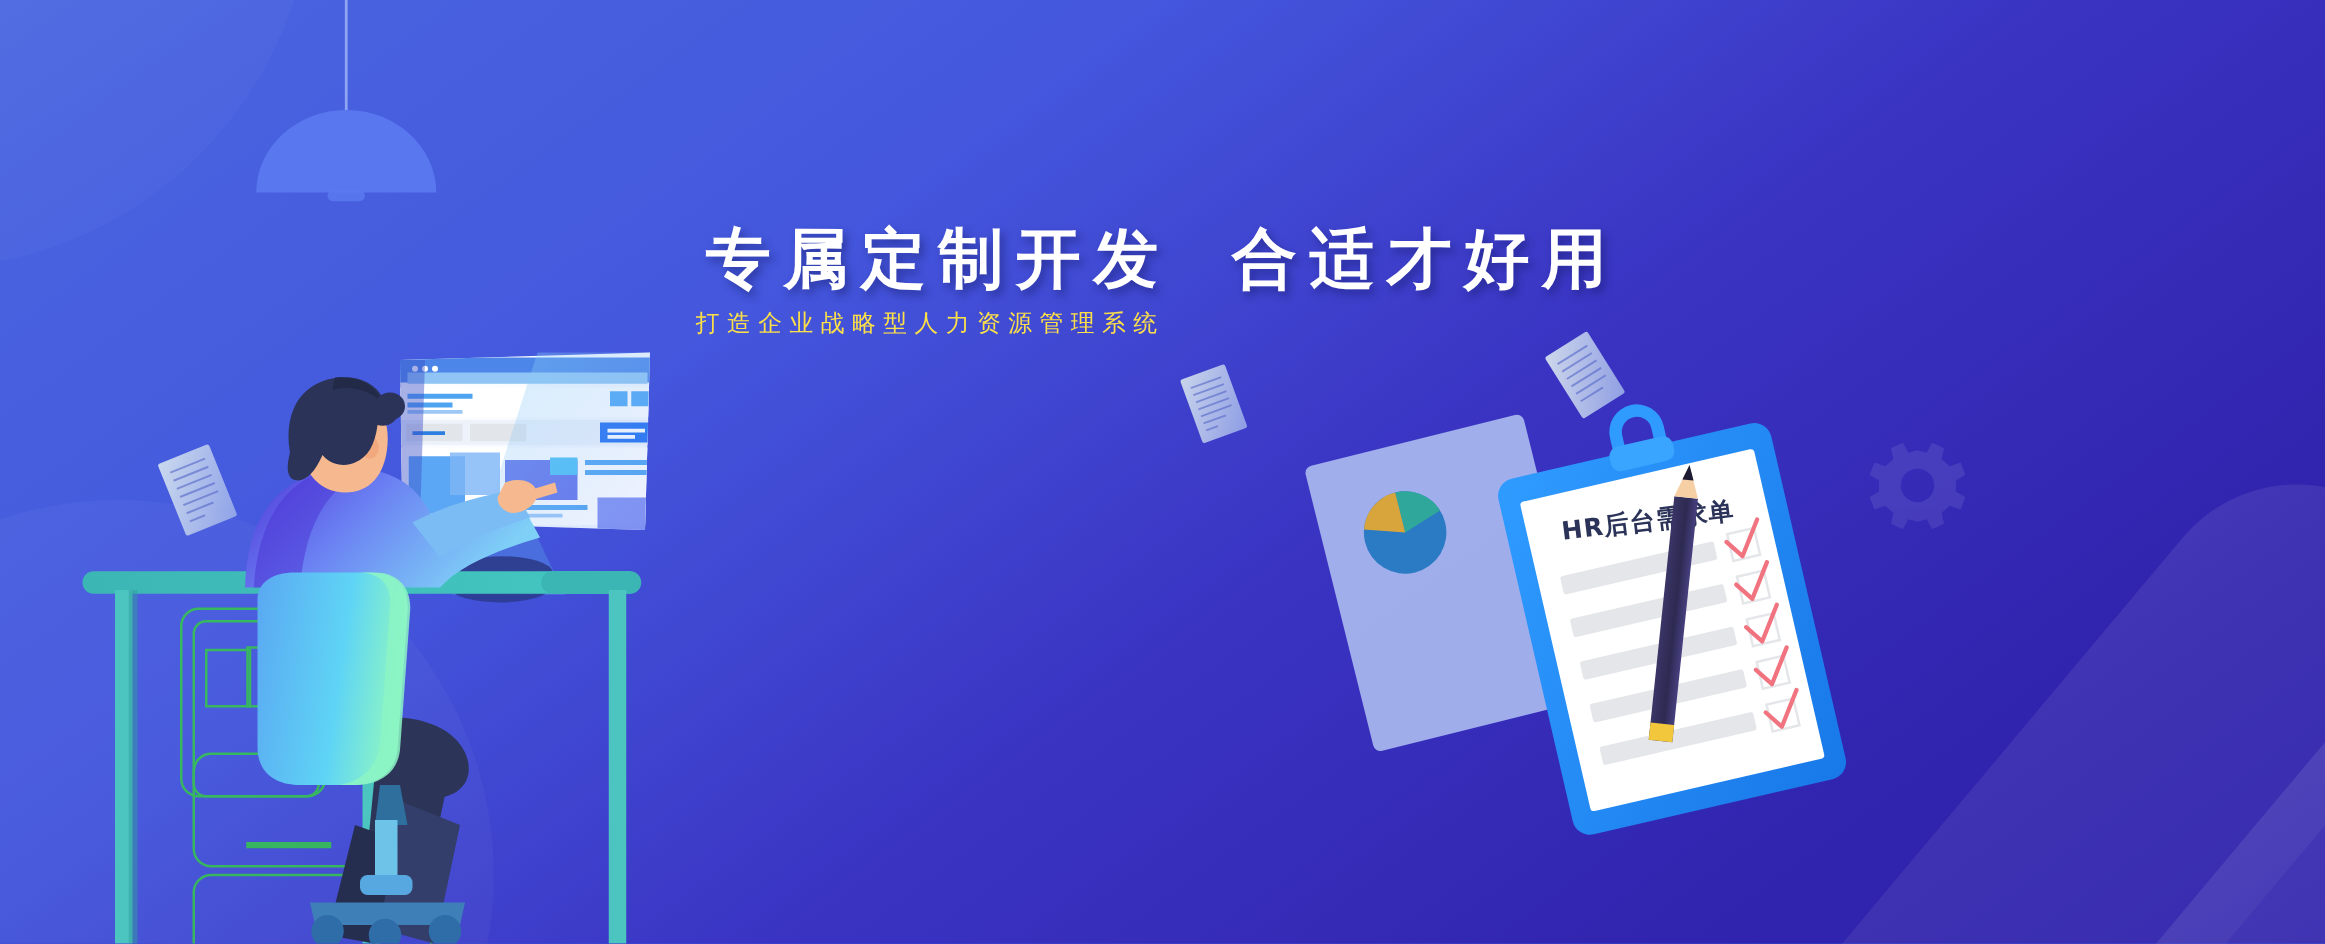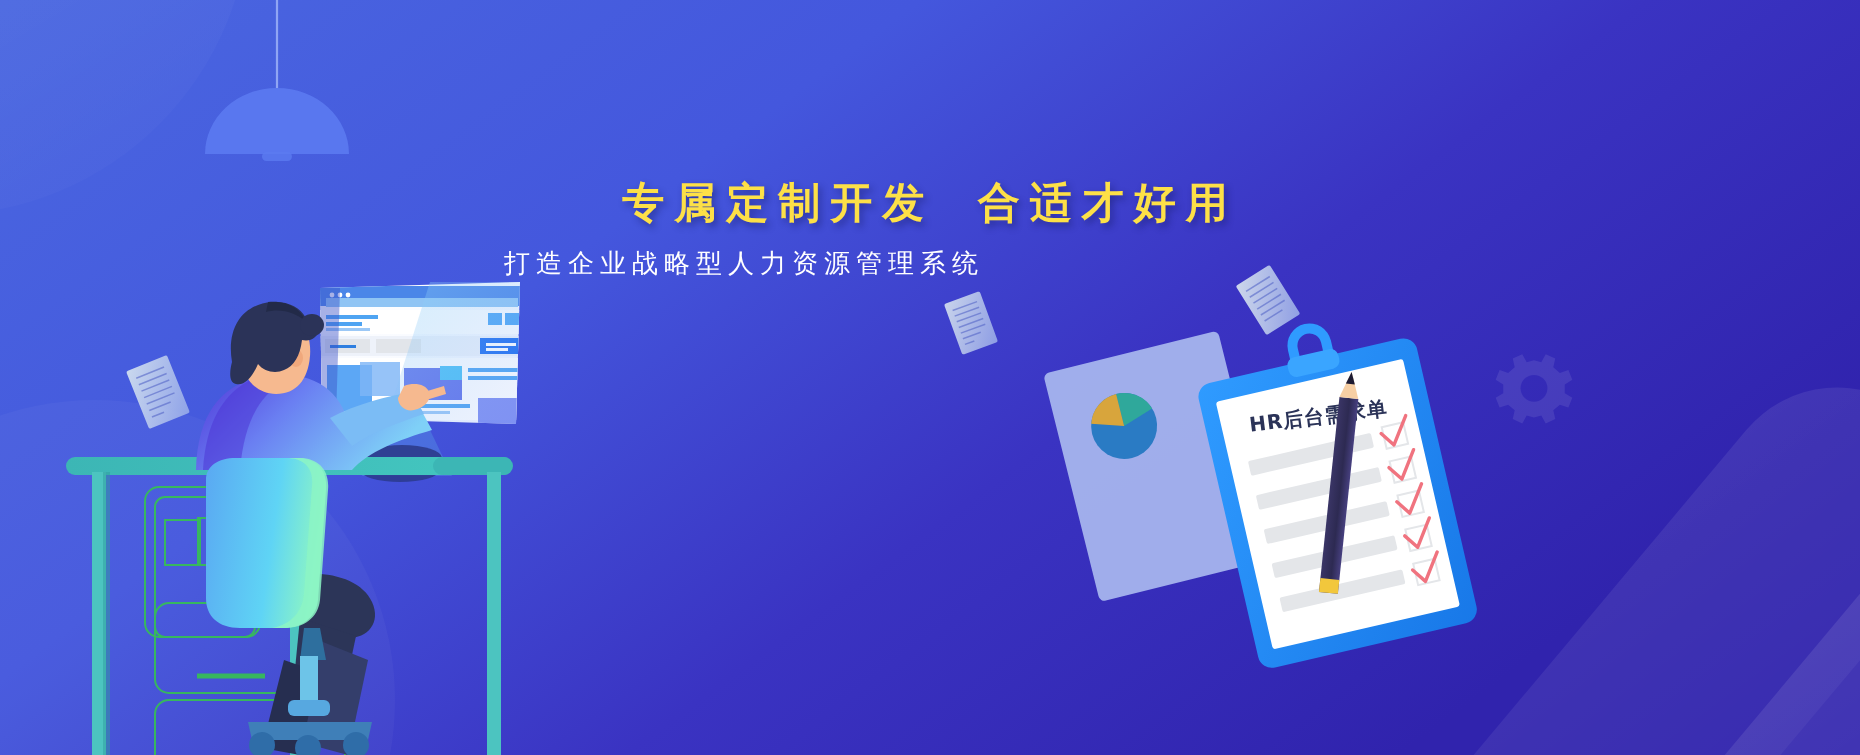--- a/index.html
+++ b/index.html
@@ -23,35 +23,35 @@
     position: absolute;
     left: 0; top: 0;
     width: 1860px; height: 755px;
     pointer-events: none;
   }
   #headline {
     position: absolute;
     left: 0; top: 182px;
     width: 1860px;
     text-align: center;
-    color: #fde047;
-    font-size: 42px;
+    color: #ffffff;
+    font-size: 52px;
     font-weight: bold;
     letter-spacing: 10px;
     line-height: 1;
     text-shadow: 3px 4px 7px rgba(18,22,90,0.45);
     white-space: pre;
   }
   #subtitle {
     position: absolute;
     left: 0; top: 250px;
     width: 1488px;
     text-align: center;
-    color: #ffffff;
-    font-size: 26px;
+    color: #fde047;
+    font-size: 19px;
     font-weight: normal;
     letter-spacing: 6px;
     line-height: 1;
     white-space: pre;
   }
 </style>
 </head>
 <body>
 
 <div id="banner">

